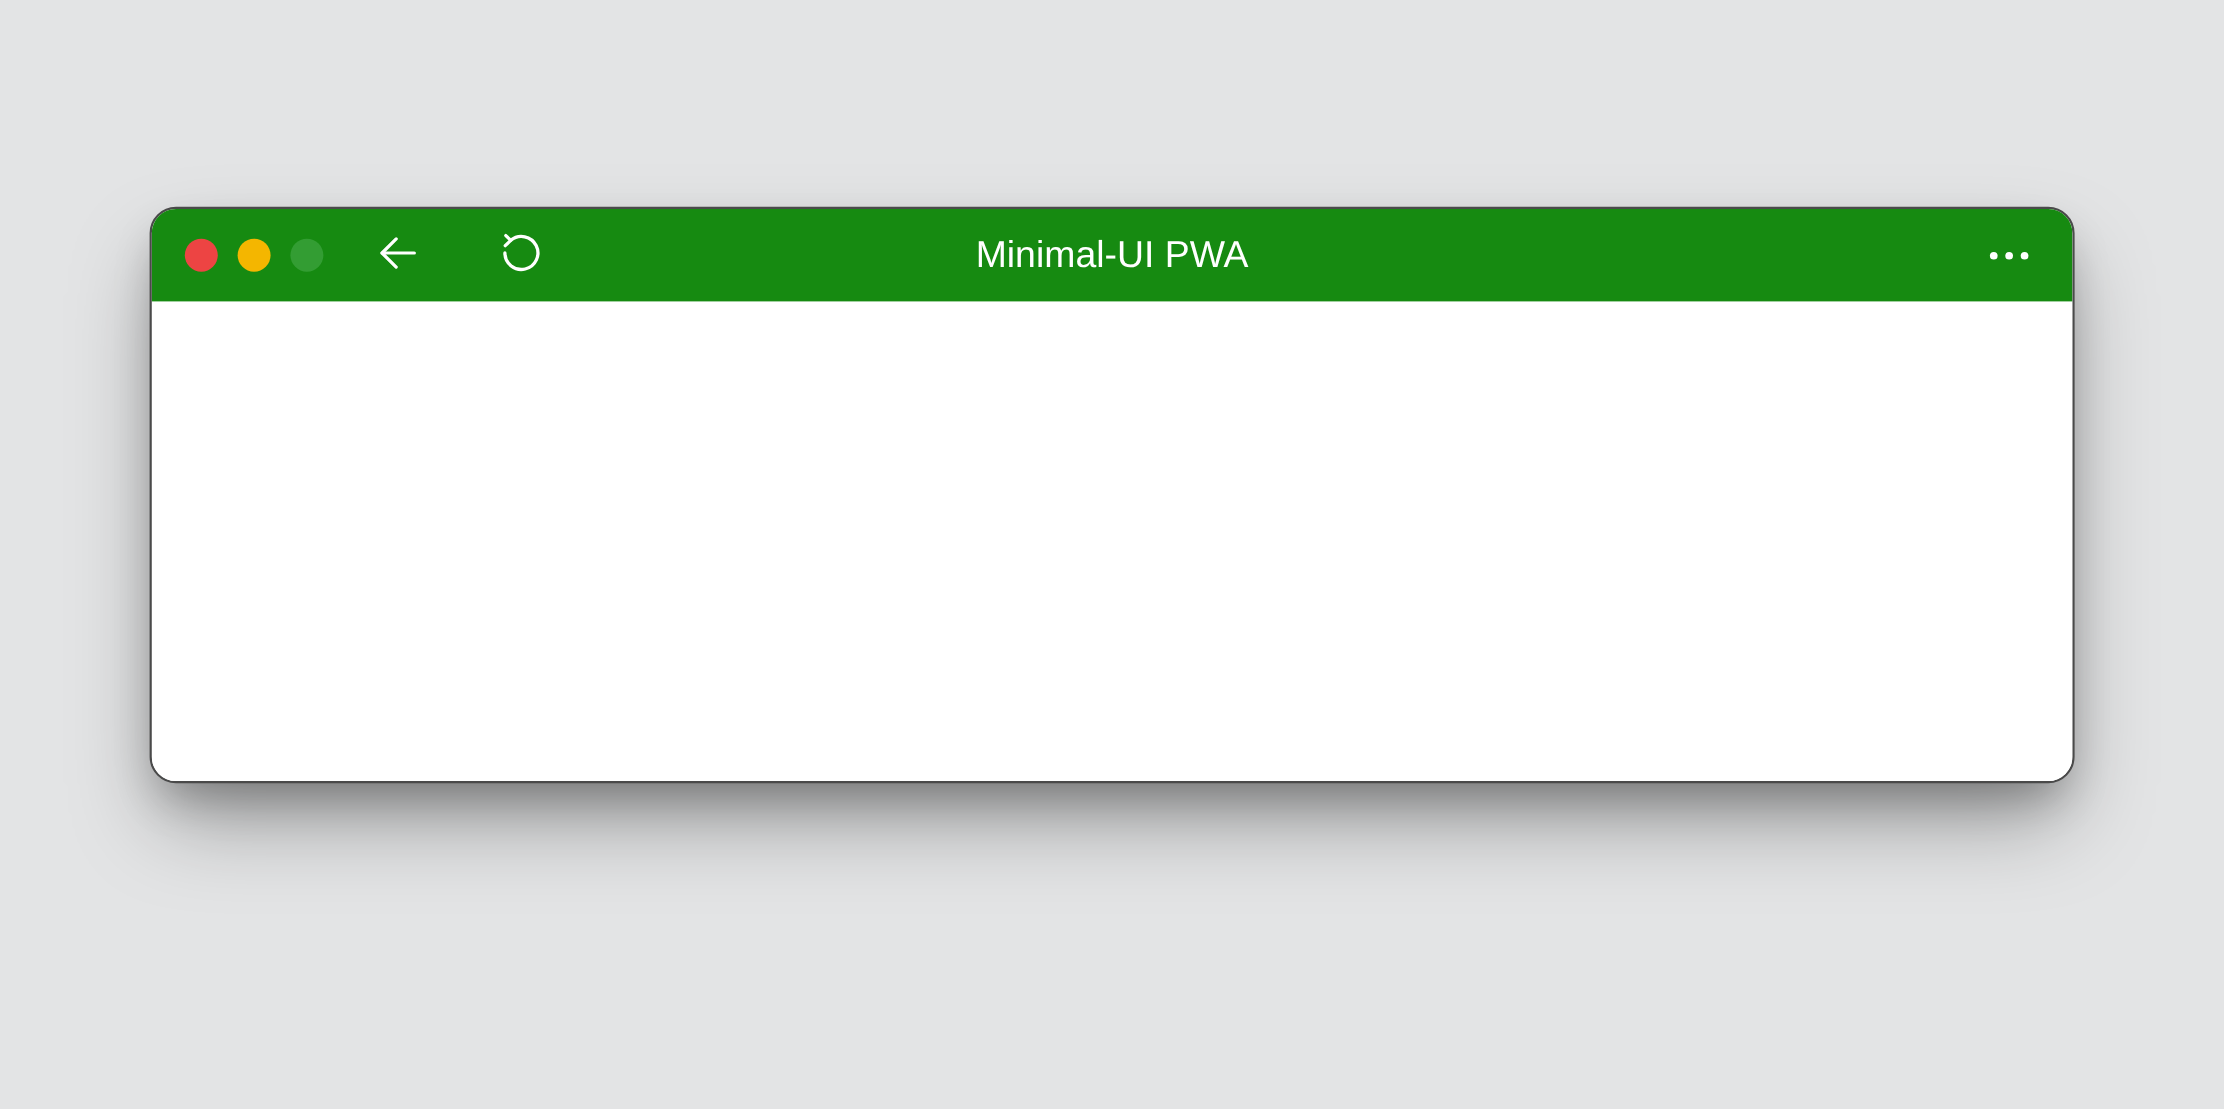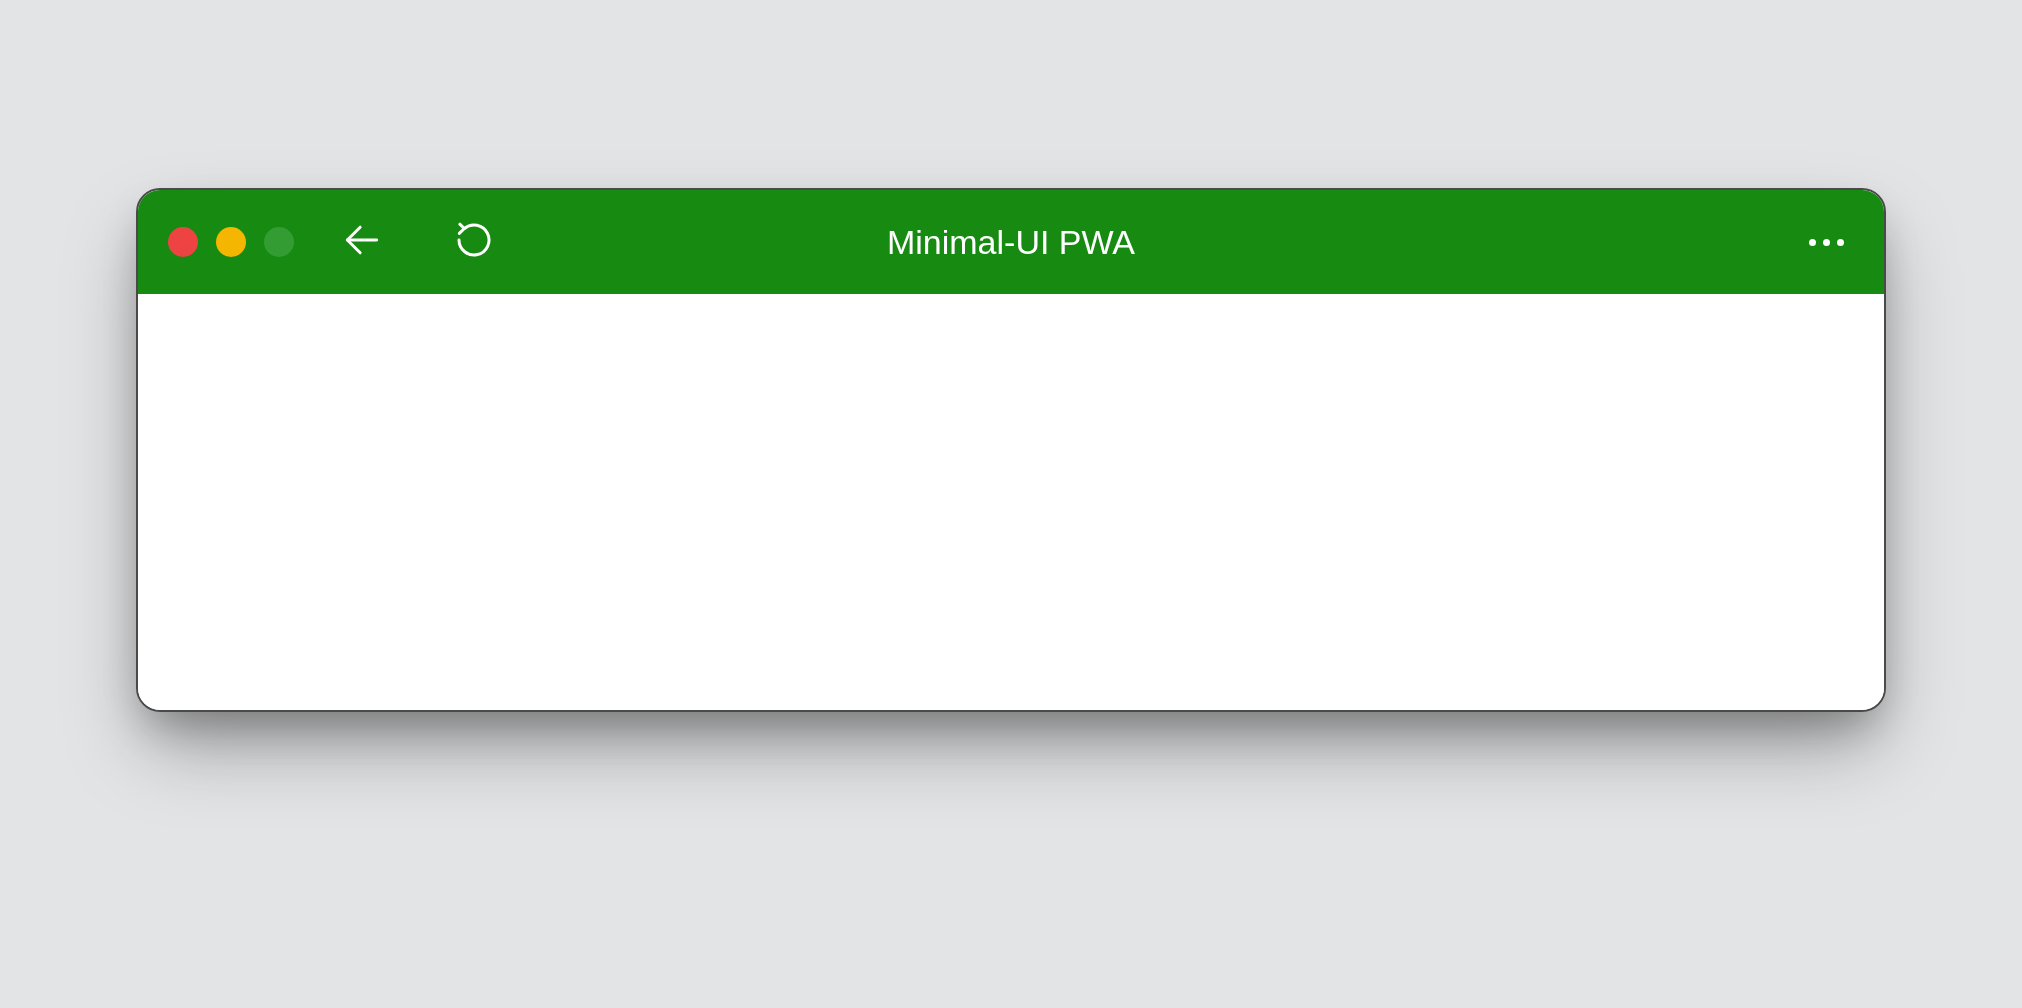--- a/index.html
+++ b/index.html
@@ -25,21 +25,21 @@
       background: #ffffff;
       border-radius: 24px;
       border: 2px solid #4a4a4a;
       box-shadow: 0 40px 80px -10px rgba(0, 0, 0, 0.35), 0 20px 40px -10px rgba(0, 0, 0, 0.25);
       overflow: hidden;
       display: flex;
       flex-direction: column;
     }
 
     .titlebar {
-      height: 104px;
+      height: 84px;
       background: #168a11;
       display: flex;
       align-items: center;
       padding: 0 30px;
       position: relative;
     }
 
     .traffic-lights {
       display: flex;
       align-items: center;

